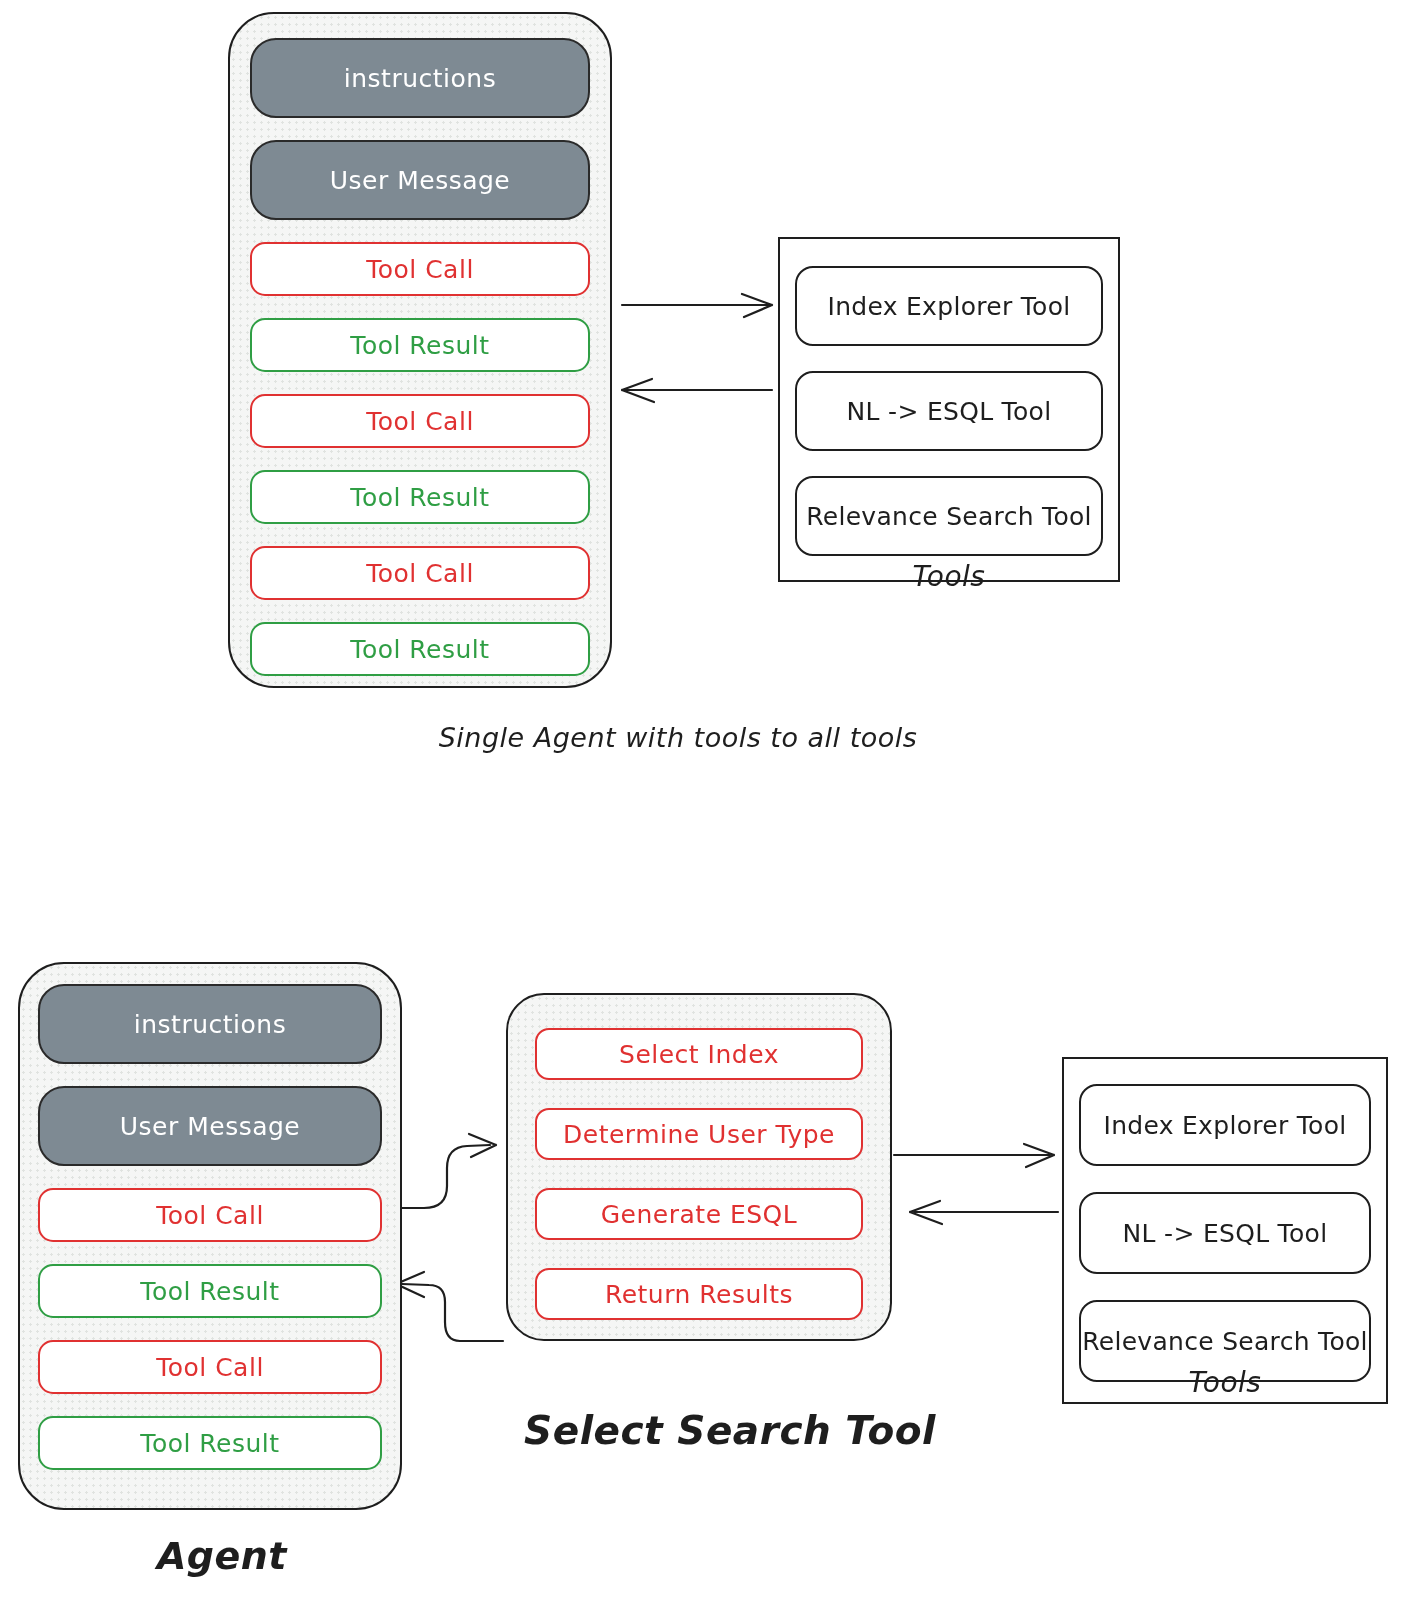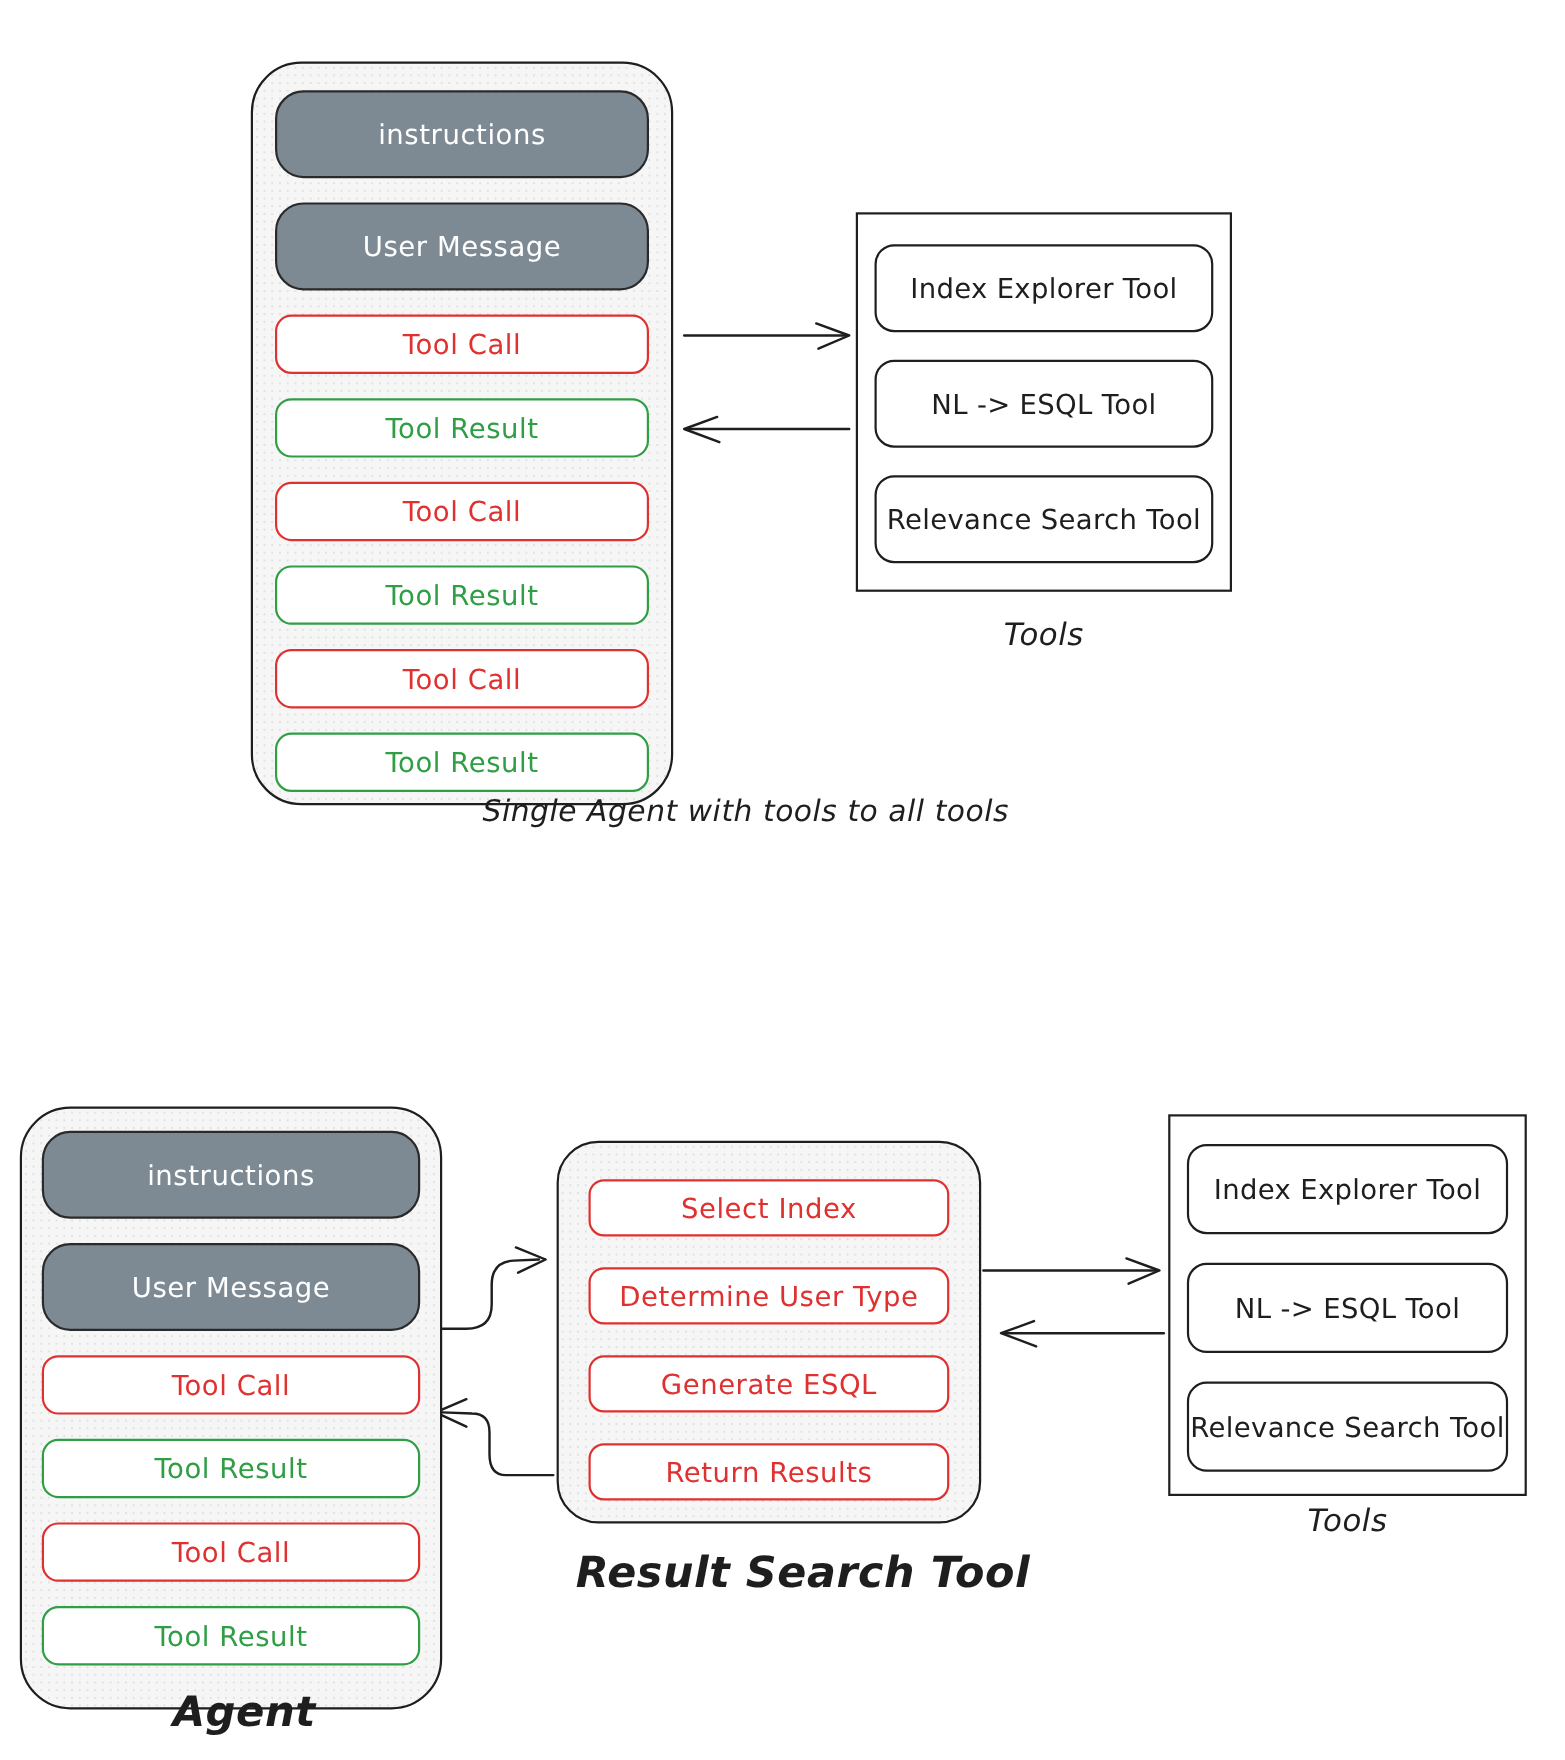--- a/index.html
+++ b/index.html
@@ -17,21 +17,21 @@
   }
   .arrows{position:absolute;left:0;top:0;width:1423px;height:1600px;pointer-events:none;}
   .arrows path{fill:none;stroke:var(--ink);stroke-width:2.2;stroke-linecap:round;stroke-linejoin:round;}
 
   
   .panel{
     position:absolute;box-sizing:border-box;border:2.5px solid var(--ink);
     background-color:var(--panel);
     background-image:radial-gradient(#e0e3e0 1.1px, transparent 1.1px);
     background-size:7px 7px;
-    display:flex;flex-direction:column;margin-top:44px;
+    display:flex;flex-direction:column;
   }
   .top-agent{left:228px;top:12px;width:384px;height:676px;border-radius:46px;padding:24px 20px 0;gap:22px;}
   .bottom-agent{left:18px;top:962px;width:384px;height:548px;border-radius:46px;padding:20px 18px 0;gap:22px;}
   .ast-panel{left:506px;top:993px;width:386px;height:348px;border-radius:38px;padding:33px 27px 0;gap:28px;}
 
   .msg{
     box-sizing:border-box;display:flex;align-items:center;justify-content:center;
     border:2px solid var(--ink);border-radius:15px;background:var(--white);
     font-size:25px;letter-spacing:.5px;flex:none;
   }
@@ -40,21 +40,21 @@
   .msg.result{height:54px;border-color:var(--green);color:var(--green);}
   .step{
     box-sizing:border-box;height:52px;display:flex;align-items:center;justify-content:center;
     border:2px solid var(--red);border-radius:14px;background:var(--white);
     color:var(--red);font-size:25px;letter-spacing:.5px;flex:none;
   }
 
   
   .toolbox{
     position:absolute;box-sizing:border-box;border:2px solid var(--ink);background:var(--white);
-    display:flex;flex-direction:column;
+    display:flex;flex-direction:column;margin-top:44px;
   }
   .top-toolbox{left:778px;top:193px;width:342px;height:345px;padding:27px 15px 0;gap:25px;}
   .bottom-toolbox{left:1062px;top:1013px;width:326px;height:347px;padding:25px 15px 0;gap:26px;}
   .tool-item{
     box-sizing:border-box;height:80px;display:flex;align-items:center;justify-content:center;
     border:2px solid var(--ink);border-radius:18px;background:var(--white);
     color:var(--ink);font-size:25px;letter-spacing:.3px;flex:none;
   }
   .bottom-toolbox .tool-item{height:82px;}
 
@@ -132,21 +132,21 @@
     <div class="msg result">Tool Result</div>
   </section>
   <div class="caption agent-caption">Agent</div>
 
   <section class="panel ast-panel">
     <div class="step">Select Index</div>
     <div class="step">Determine User Type</div>
     <div class="step">Generate ESQL</div>
     <div class="step">Return Results</div>
   </section>
-  <div class="caption ast-caption">Result Search Tool</div>
+  <div class="caption ast-caption">Select Search Tool</div>
 
   <section class="toolbox bottom-toolbox">
     <div class="tool-item">Index Explorer Tool</div>
     <div class="tool-item">NL -&gt; ESQL Tool</div>
     <div class="tool-item">Relevance Search Tool</div>
   </section>
   <div class="caption tools-caption-bottom">Tools</div>
 
 </div>
 

